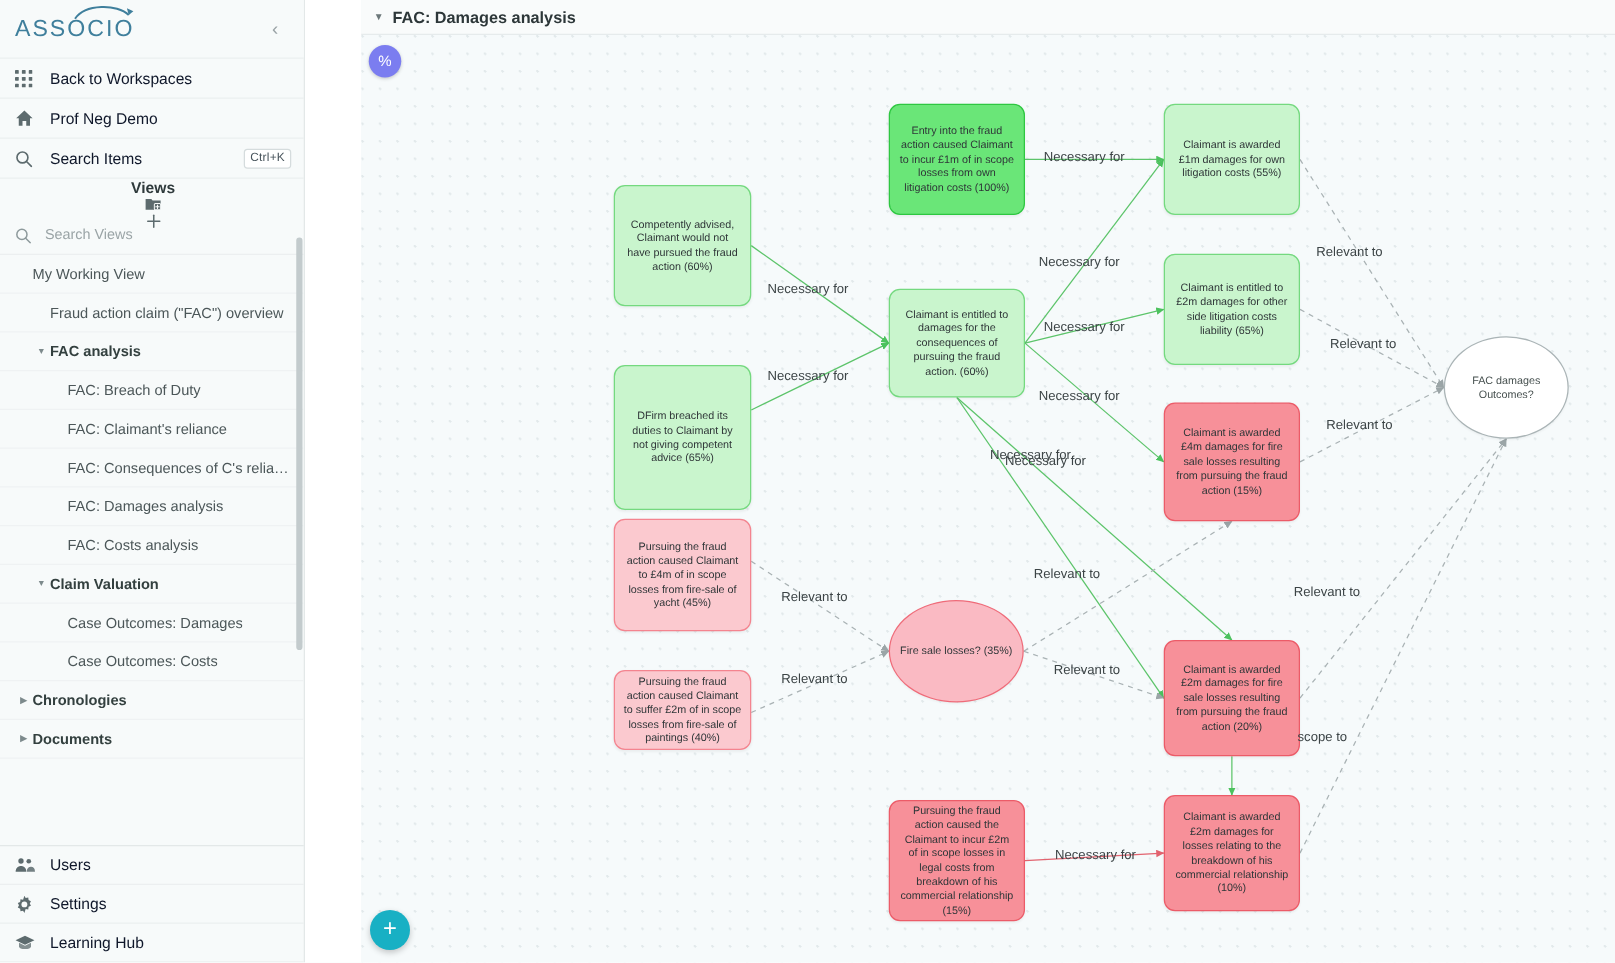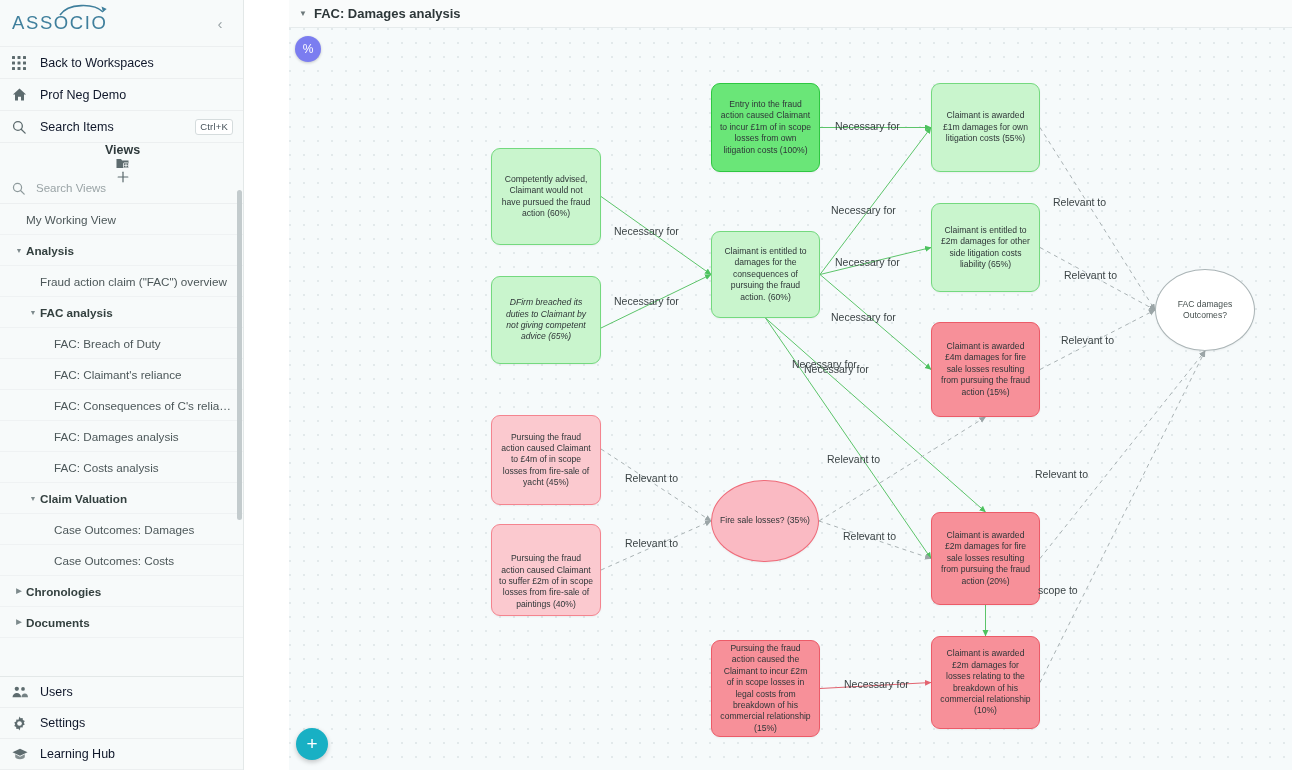--- a/index.html
+++ b/index.html
@@ -260,24 +260,20 @@
             <line x1="10.5" y1="10.5" x2="15" y2="15" stroke-linecap="round"></line>
         </svg>
       </span>
       <input type="text" placeholder="Search Views" style="">
     </div>
 
     <div id="tree">
         <div class="tree-item d0">
           <span class="tw"></span>
           <span class="tlabel">My Working View</span>
-        </div>
-        <div class="tree-item d1 bold">
-          <span class="tw">▼</span>
-          <span class="tlabel">Analysis</span>
         </div>
         <div class="tree-item d2">
           <span class="tw"></span>
           <span class="tlabel">Fraud action claim ("FAC") overview</span>
         </div>
         <div class="tree-item d2 bold">
           <span class="tw">▼</span>
           <span class="tlabel">FAC analysis</span>
         </div>
         <div class="tree-item d3">
@@ -398,39 +394,39 @@
           </g>
       </svg>
 
       <div id="nodes-layer">
           <div class="node green-dark" style="left: 422px; top: 55px; width: 109px; height: 89px;">
             <span>Entry into the fraud action caused Claimant to incur £1m of in scope losses from own litigation costs (100%)</span>
           </div>
           <div class="node green-light" style="left: 202px; top: 120px; width: 110px; height: 97px;">
             <span>Competently advised, Claimant would not have pursued the fraud action (60%)</span>
           </div>
-          <div class="node green-light" style="left: 202px; top: 248px; width: 110px; height: 88px; font-style: italic;">
+          <div class="node green-light" style="left: 202px; top: 264px; width: 110px; height: 116px;">
             <span>DFirm breached its duties to Claimant by not giving competent advice (65%)</span>
           </div>
           <div class="node green-light" style="left: 422px; top: 203px; width: 109px; height: 87px;">
             <span>Claimant is entitled to damages for the consequences of pursuing the fraud action. (60%)</span>
           </div>
           <div class="node green-light" style="left: 642px; top: 55px; width: 109px; height: 89px;">
             <span>Claimant is awarded £1m damages for own litigation costs (55%)</span>
           </div>
           <div class="node green-light" style="left: 642px; top: 175px; width: 109px; height: 89px;">
             <span>Claimant is entitled to £2m damages for other side litigation costs liability (65%)</span>
           </div>
           <div class="node red-dark" style="left: 642px; top: 294px; width: 109px; height: 95px;">
             <span>Claimant is awarded £4m damages for fire sale losses resulting from pursuing the fraud action (15%)</span>
           </div>
           <div class="node red-light" style="left: 202px; top: 376px; width: 110px; height: 90px; margin-top: 11px;">
             <span>Pursuing the fraud action caused Claimant to £4m of in scope losses from fire-sale of yacht (45%)</span>
           </div>
-          <div class="node red-light" style="left: 202px; top: 496px; width: 110px; height: 92px; align-items: flex-end;">
+          <div class="node red-light" style="left: 202px; top: 508px; width: 110px; height: 64px;">
             <span>Pursuing the fraud action caused Claimant to suffer £2m of in scope losses from fire-sale of paintings (40%)</span>
           </div>
           <div class="node ellipse" style="left: 422px; top: 452px; width: 108px; height: 82px;">
             <span>Fire sale losses? (35%)</span>
           </div>
           <div class="node red-dark" style="left: 642px; top: 484px; width: 109px; height: 93px;">
             <span>Claimant is awarded £2m damages for fire sale losses resulting from pursuing the fraud action (20%)</span>
           </div>
           <div class="node red-dark" style="left: 422px; top: 612px; width: 109px; height: 97px;">
             <span>Pursuing the fraud action caused the Claimant to incur £2m of in scope losses in legal costs from breakdown of his commercial relationship (15%)</span>

